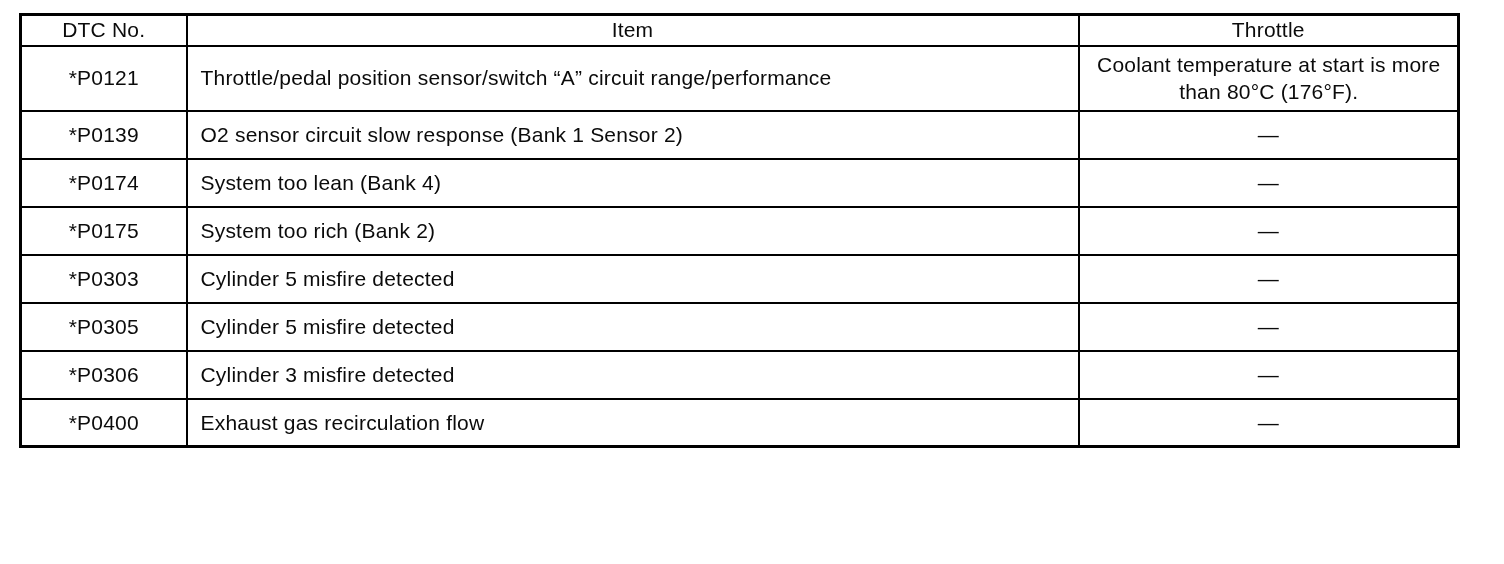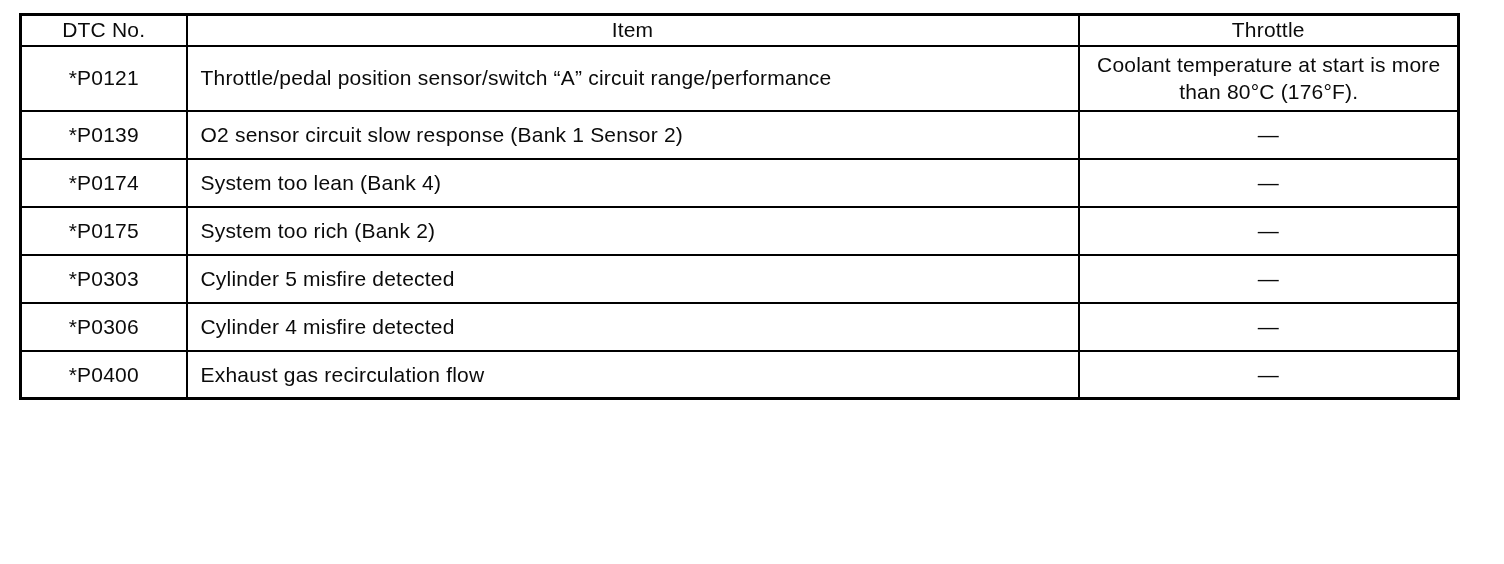--- a/index.html
+++ b/index.html
@@ -110,22 +110,27 @@
           <td class="cell-dtc">*P0175</td>
           <td class="cell-item">System too rich (Bank 2)</td>
           <td class="cell-cond dash">—</td>
         </tr>
         <tr>
           <td class="cell-dtc">*P0303</td>
           <td class="cell-item">Cylinder 5 misfire detected</td>
           <td class="cell-cond dash">—</td>
         </tr>
         <tr>
+          <td class="cell-dtc">*P0305</td>
+          <td class="cell-item">Cylinder 5 misfire detected</td>
+          <td class="cell-cond dash">—</td>
+        </tr>
+        <tr>
           <td class="cell-dtc">*P0306</td>
-          <td class="cell-item">Cylinder 4 misfire detected</td>
+          <td class="cell-item">Cylinder 3 misfire detected</td>
           <td class="cell-cond dash">—</td>
         </tr>
         <tr>
           <td class="cell-dtc">*P0400</td>
           <td class="cell-item">Exhaust gas recirculation flow</td>
           <td class="cell-cond dash">—</td>
         </tr>
       </tbody>
   </table>
 </div>

